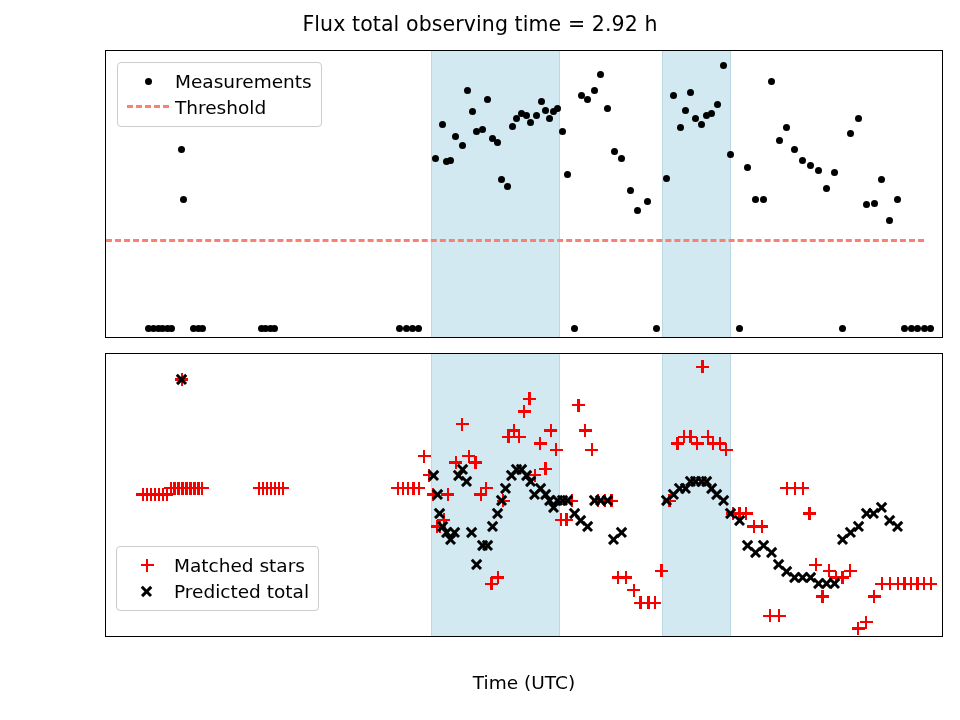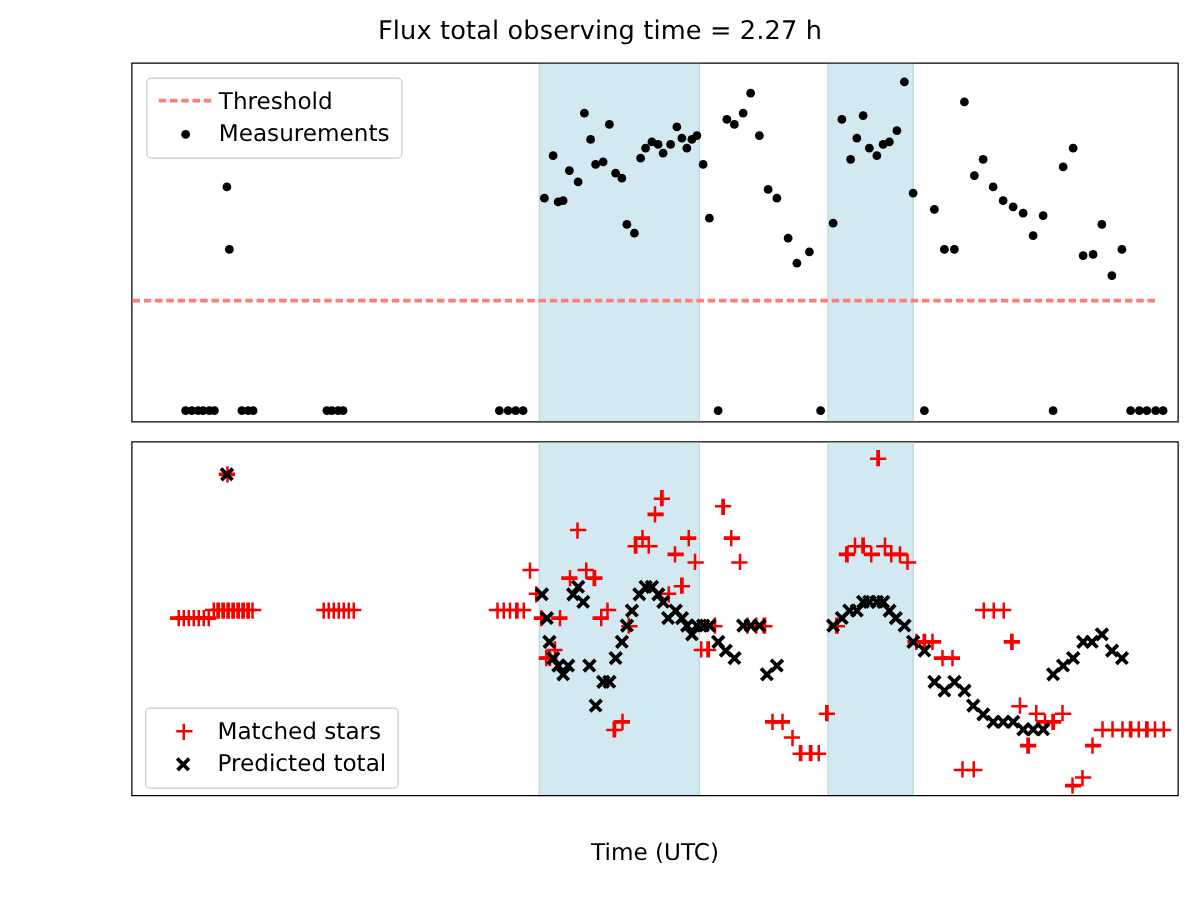--- a/index.html
+++ b/index.html
@@ -142,21 +142,21 @@
   
   .legend {
     position: absolute;
     background: #ffffff;
     border: 1px solid #cccccc;
     border-radius: 4px;
     padding: 5px 9px 6px 7px;
     box-sizing: border-box;
   }
   #legend-top { left: 11px; top: 11px; }
-  #legend-bottom { left: 10px; top: 192px; margin-top: 20px; }
+  #legend-bottom { left: 10px; top: 192px; }
 
   .legend-row {
     display: flex;
     align-items: center;
     height: 26px;
   }
   .legend-key {
     position: relative;
     width: 46px;
     height: 22px;
@@ -192,21 +192,21 @@
     position: absolute;
     left: 50%;
     top: 50%;
   }
 </style>
 </head>
 <body>
 
 <div id="figure">
 
-  <div id="fig-title">Flux total observing time = 2.27 h</div>
+  <div id="fig-title">Flux total observing time = 2.92 h</div>
 
   <div class="axes" id="axes-top">
     <div class="plotarea" id="plot-top">
         <div class="span-band" style="left: 325.302px; width: 128.669px;"></div>
         <div class="span-band" style="left: 555.587px; width: 69.2835px;"></div>
         <div class="threshold-line" style="top: 187.826px; right: 18px; border-top-color: rgb(250, 128, 114);"></div>
         <div class="pt-dot" style="left: 42.8898px; top: 277.267px;"></div>
         <div class="pt-dot" style="left: 47.5087px; top: 277.267px;"></div>
         <div class="pt-dot" style="left: 52.1276px; top: 277.267px;"></div>
         <div class="pt-dot" style="left: 56.7465px; top: 277.267px;"></div>
@@ -311,29 +311,29 @@
         <div class="tick-x" style="left: 204.551px;"></div>
         <div class="tick-x" style="left: 336.52px;"></div>
         <div class="tick-x" style="left: 468.488px;"></div>
         <div class="tick-x" style="left: 600.457px;"></div>
         <div class="tick-x" style="left: 732.425px;"></div>
       </div>
 
     <div class="legend" id="legend-top">
       <div class="legend-row">
         <span class="legend-key">
+            <span class="key-dot"></span>
+          </span>
+        <span class="legend-text">Measurements</span>
+      </div>
+      <div class="legend-row">
+        <span class="legend-key">
             <span class="key-dash"></span>
           </span>
         <span class="legend-text">Threshold</span>
-      </div>
-      <div class="legend-row">
-        <span class="legend-key">
-            <span class="key-dot"></span>
-          </span>
-        <span class="legend-text">Measurements</span>
       </div>
     </div>
   </div>
 
   <div class="axes" id="axes-bottom">
     <div class="plotarea" id="plot-bottom">
         <div class="span-band" style="left: 325.302px; width: 128.669px;"></div>
         <div class="span-band" style="left: 555.587px; width: 69.2835px;"></div>
         <div class="mk mk-plus" style="left: 36.9512px; top: 140.404px;">
           <span class="h"></span>

